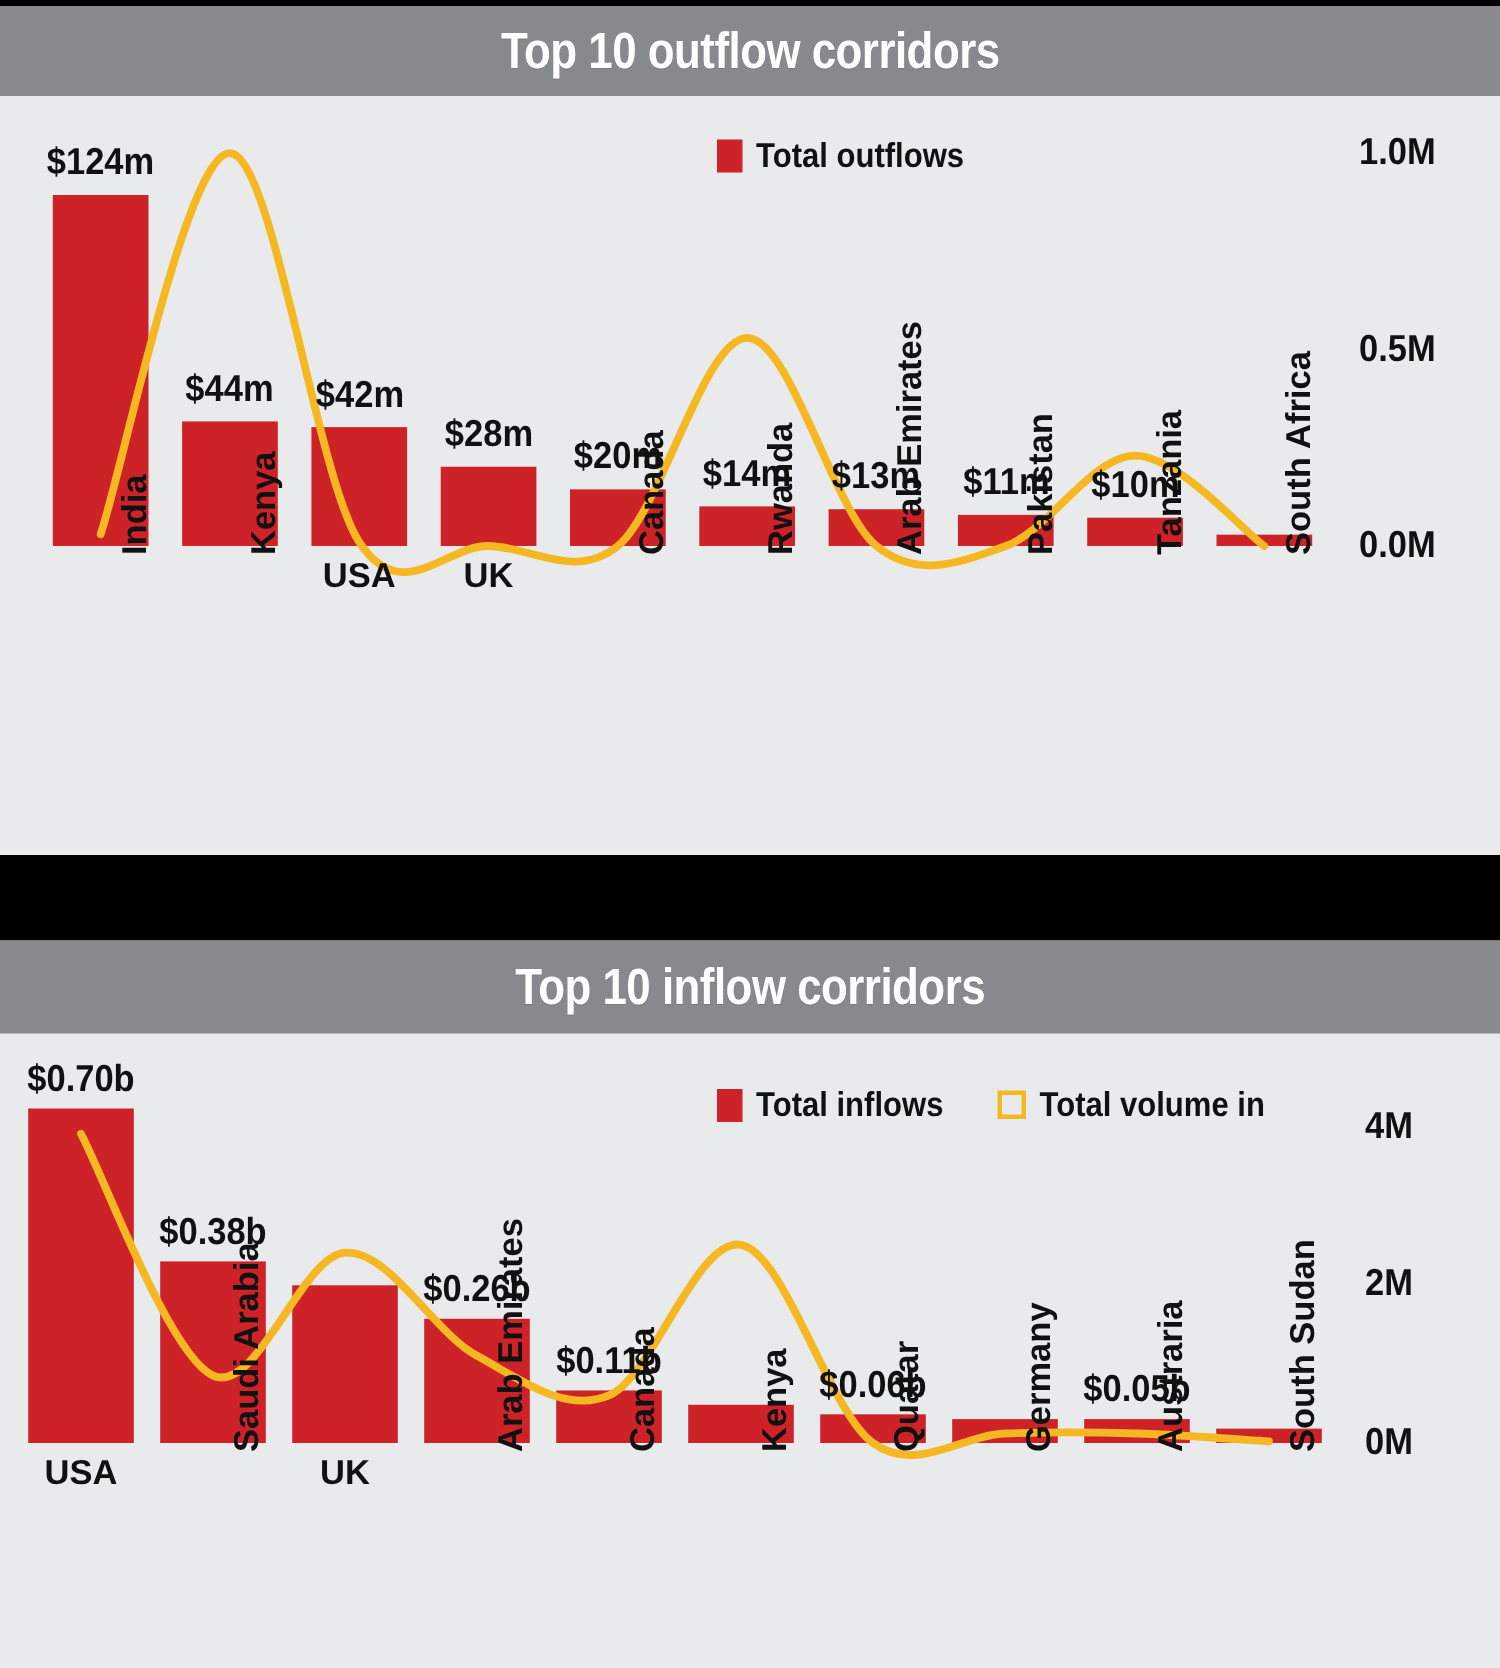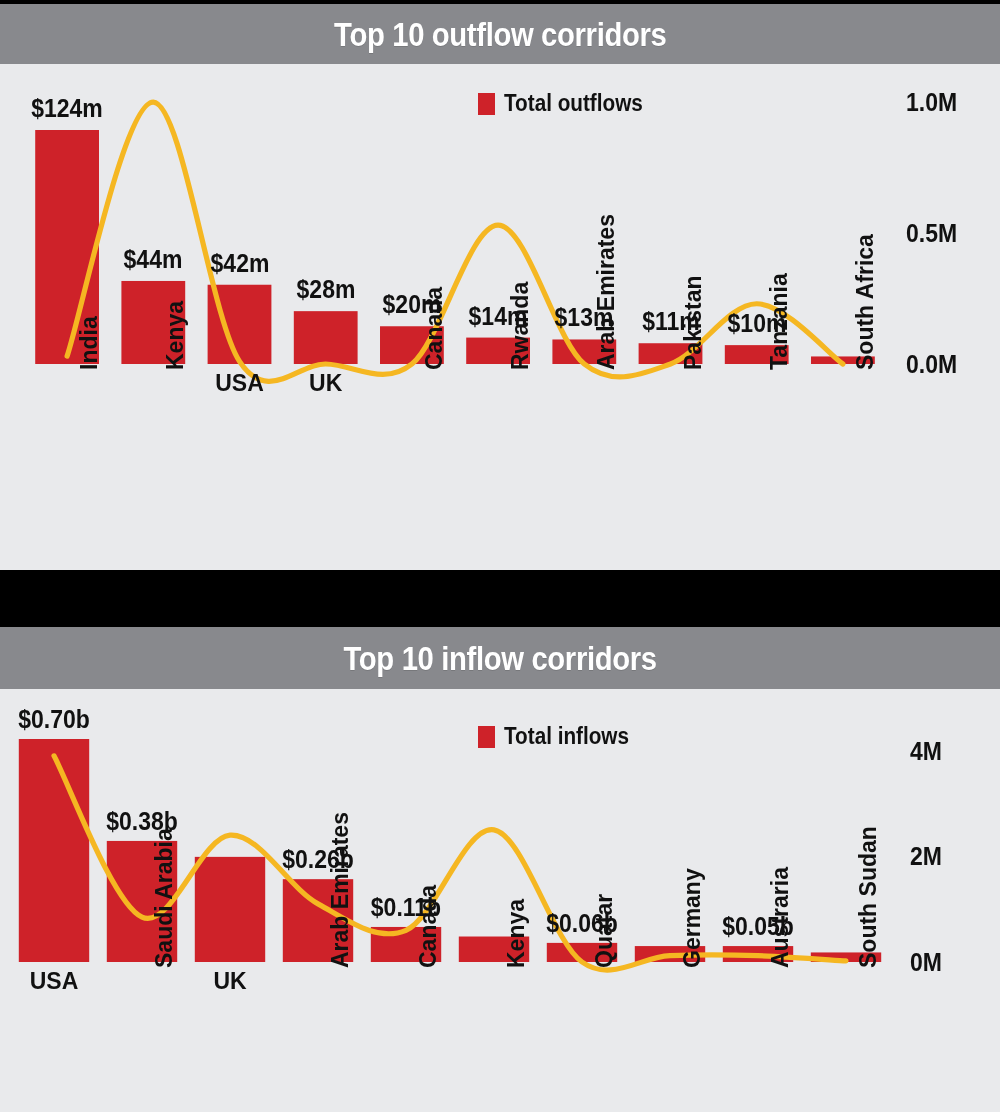--- a/index.html
+++ b/index.html
@@ -130,20 +130,24 @@
       <div class="panel-title">Top 10 inflow corridors</div>
     </div>
 
     <div class="plot" id="plot-inflow">
 
       <div class="legend" id="legend-inflow">
         <div class="legend-item">
           <span class="legend-swatch-bar"></span>
           <span class="legend-label">Total inflows</span>
         </div>
+        <div class="legend-item">
+          <span class="legend-swatch-line"></span>
+          <span class="legend-label">Total volume in</span>
+        </div>
       </div>
 
       <div class="chart-area">
         <svg class="svg-layer" viewBox="0 0 1000 454" preserveAspectRatio="none">
           <g id="i-bars">
               <rect class="bar" x="18.80" y="50.00" width="70.40" height="223.00"></rect>
               <rect class="bar" x="106.80" y="151.94" width="70.40" height="121.06"></rect>
               <rect class="bar" x="194.80" y="167.87" width="70.40" height="105.13"></rect>
               <rect class="bar" x="282.80" y="190.17" width="70.40" height="82.83"></rect>
               <rect class="bar" x="370.80" y="237.96" width="70.40" height="35.04"></rect>

